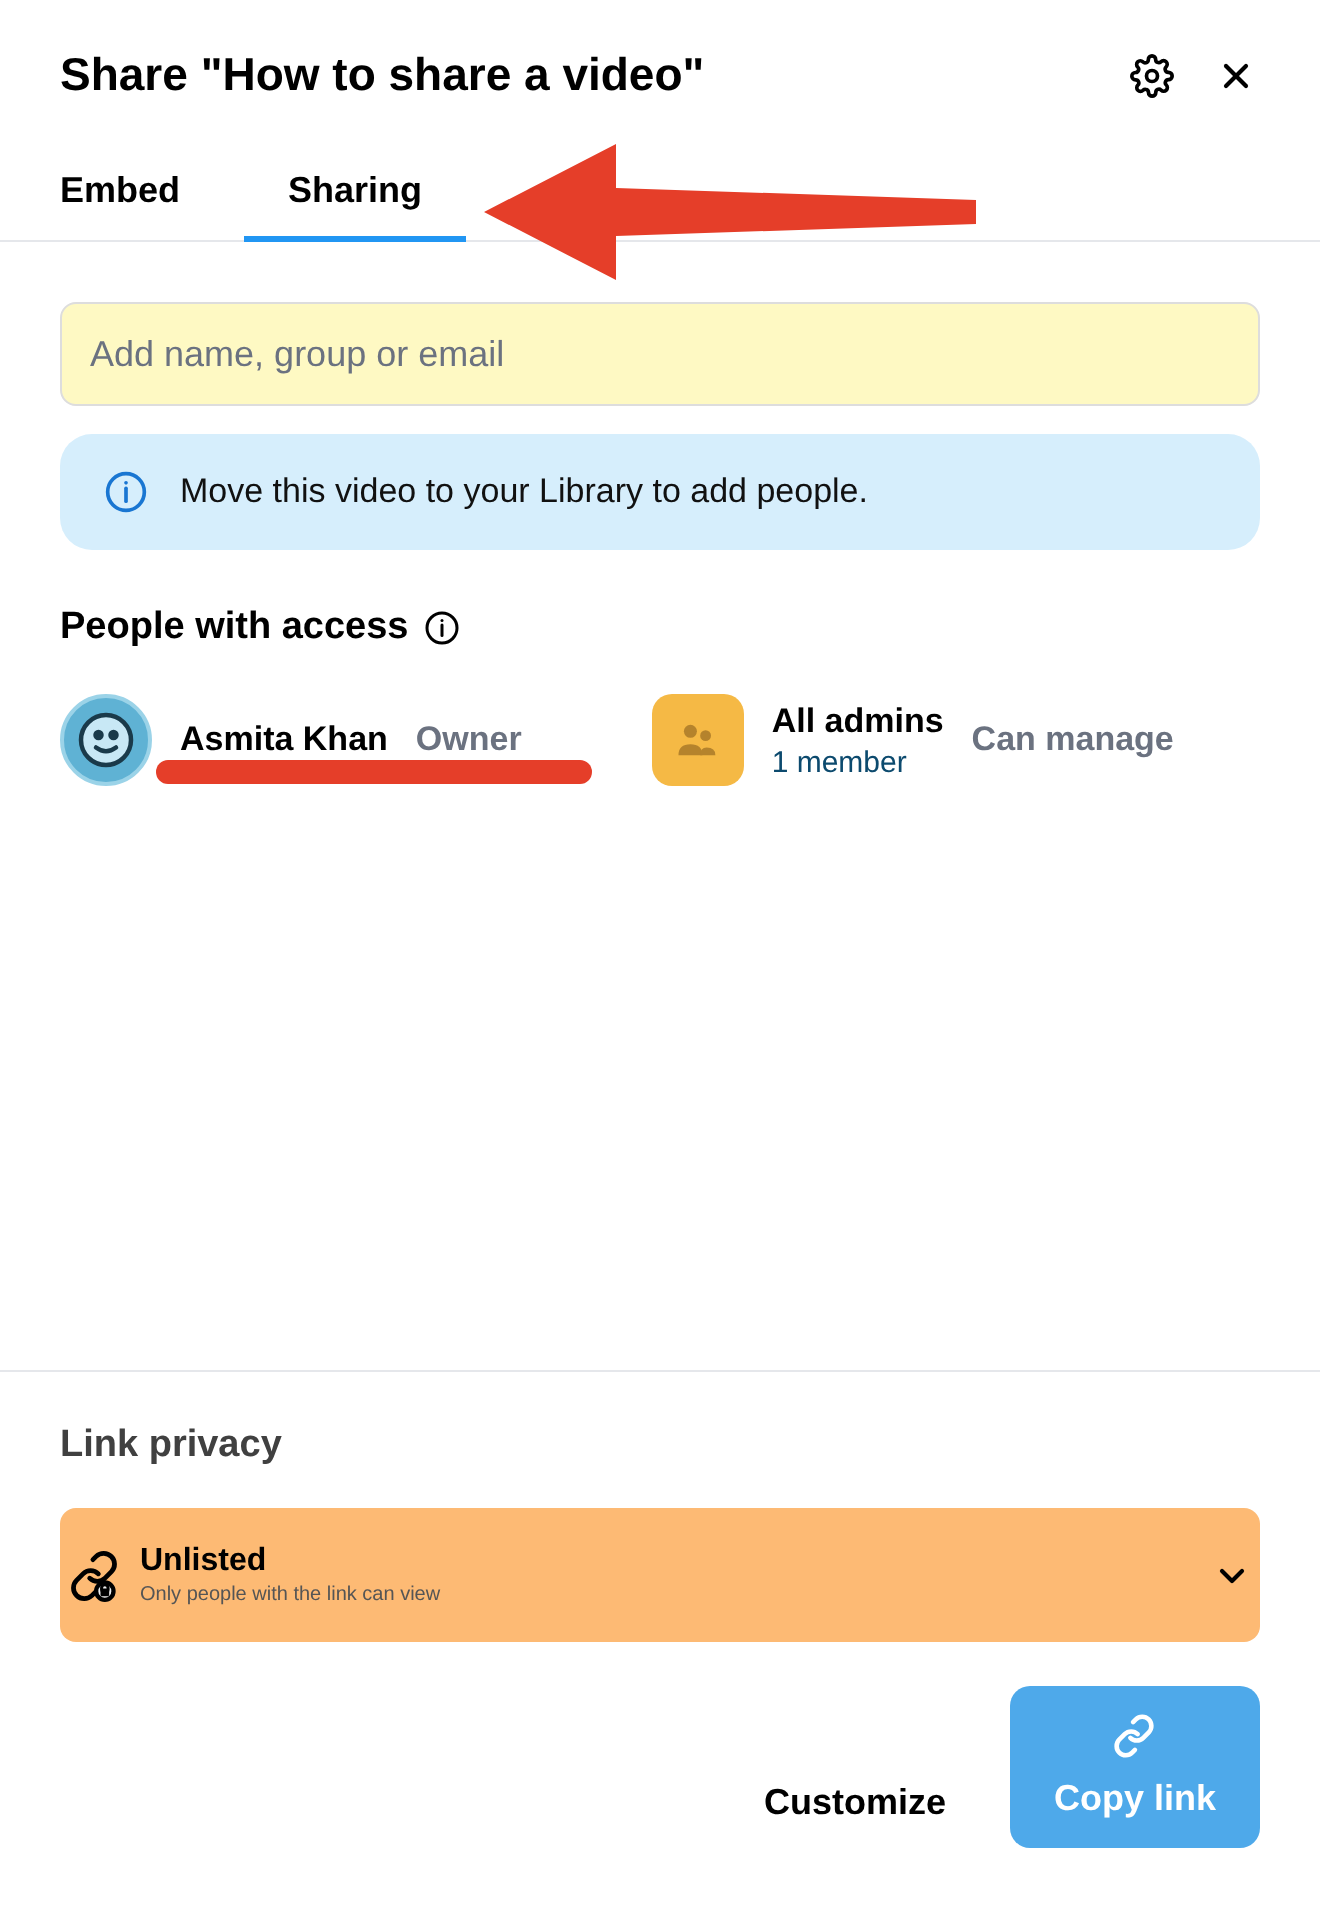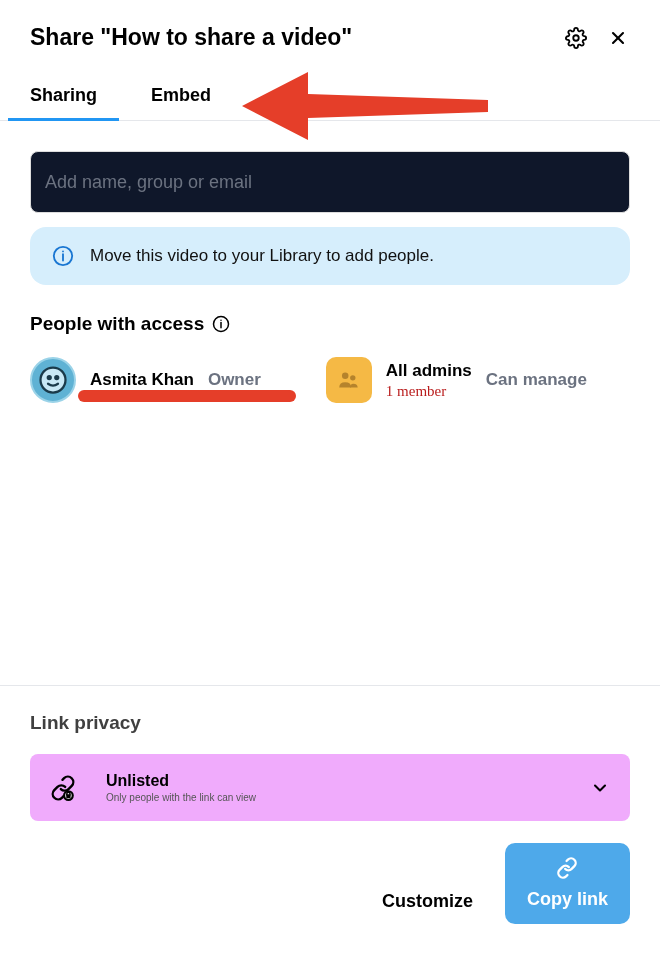--- a/index.html
+++ b/index.html
@@ -70,24 +70,24 @@
       left: 242px;
       top: 72px;
       pointer-events: none;
       z-index: 10;
     }
     .content {
       padding: 30px 30px 0 30px;
       flex: 1;
     }
     .name-input-wrapper {
-      background: #0f172a;
+      background: #fef9c3;
       border: 1px solid #ddd;
       border-radius: 8px;
-      height: 62px;
+      height: 52px;
       display: flex;
       align-items: center;
       padding: 0 14px;
       margin-bottom: 14px;
     }
     .name-input {
       border: none;
       background: transparent;
       font-size: 18px;
       color: #6b7280;
@@ -168,22 +168,21 @@
       gap: 2px;
       position: relative;
     }
     .access-name {
       font-size: 17px;
       font-weight: 700;
       color: #000;
     }
     .access-sub {
       font-size: 15px;
-      color: #b91c1c;
-      font-family: Liberation Serif, serif;
+      color: #0c4a6e;
     }
     .redaction-bar {
       position: absolute;
       top: 20px;
       left: -12px;
       width: 218px;
       height: 12px;
       background: #e53e29;
       border-radius: 6px;
     }
@@ -197,26 +196,26 @@
       border-top: 1px solid #e5e7eb;
       padding: 26px 30px 30px 30px;
     }
     .link-title {
       font-size: 19px;
       font-weight: 700;
       color: #404040;
       margin-bottom: 20px;
     }
     .privacy-card {
-      background: #f0abfc;
+      background: #fdba74;
       border-radius: 8px;
       display: flex;
       align-items: center;
-      gap: 30px;
-      padding: 18px 20px;
+      gap: 10px;
+      padding: 18px 4px;
       cursor: pointer;
       margin-bottom: 22px;
     }
     .privacy-icon {
       width: 26px;
       height: 26px;
       flex-shrink: 0;
     }
     .privacy-text {
       flex: 1;
@@ -284,22 +283,22 @@
     <div class="icon-btn">
       <svg width="20" height="20" viewBox="0 0 24 24" fill="none" stroke="currentColor" stroke-width="2.5" stroke-linecap="round">
         <line x1="18" y1="6" x2="6" y2="18"></line>
         <line x1="6" y1="6" x2="18" y2="18"></line>
       </svg>
     </div>
   </div>
 </div>
 
 <div class="tabs">
+  <div class="tab">Embed</div>
   <div class="tab active">Sharing</div>
-  <div class="tab">Embed</div>
 </div>
 
 <svg class="arrow-overlay" width="250" height="80" viewBox="0 0 250 80">
   <polygon points="0,34 66,0 66,22 246,28 246,40 66,46 66,68" fill="#e53e29"></polygon>
 </svg>
 
 <div class="content">
   <div class="name-input-wrapper">
     <input class="name-input" type="text" disabled="" placeholder="Add name, group or email" style="">
   </div>

